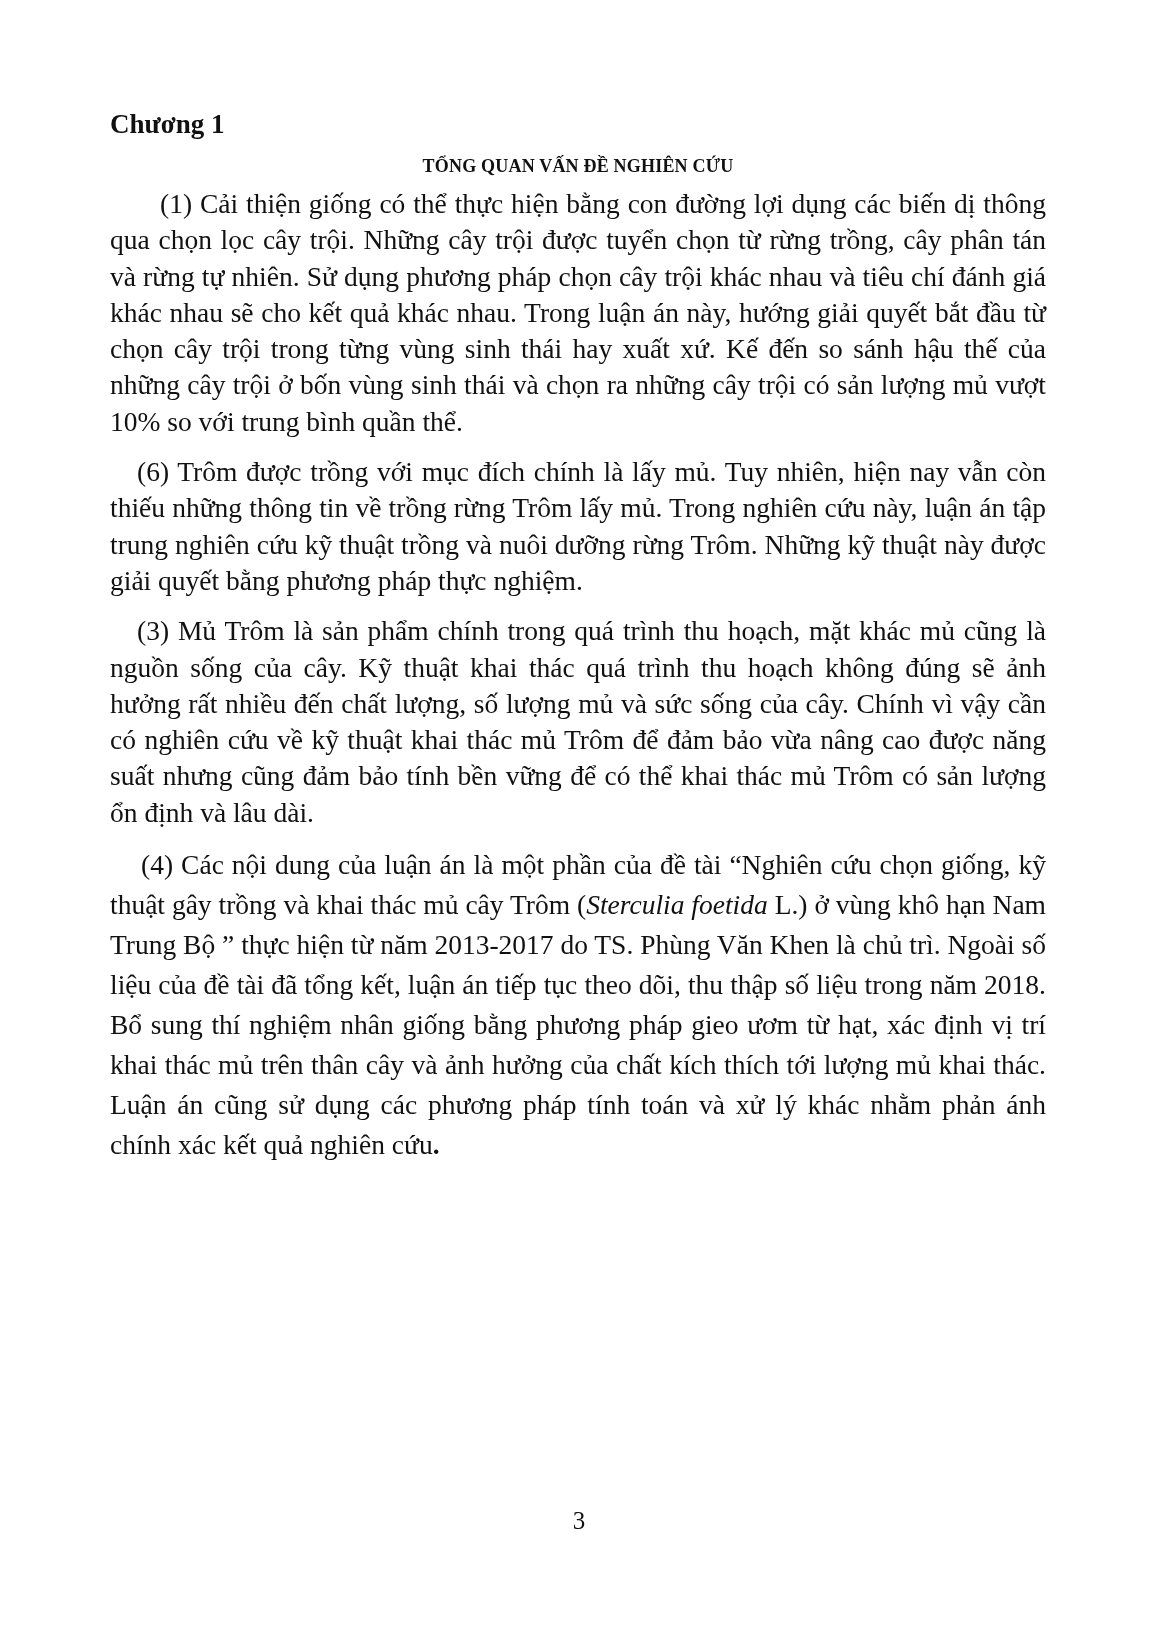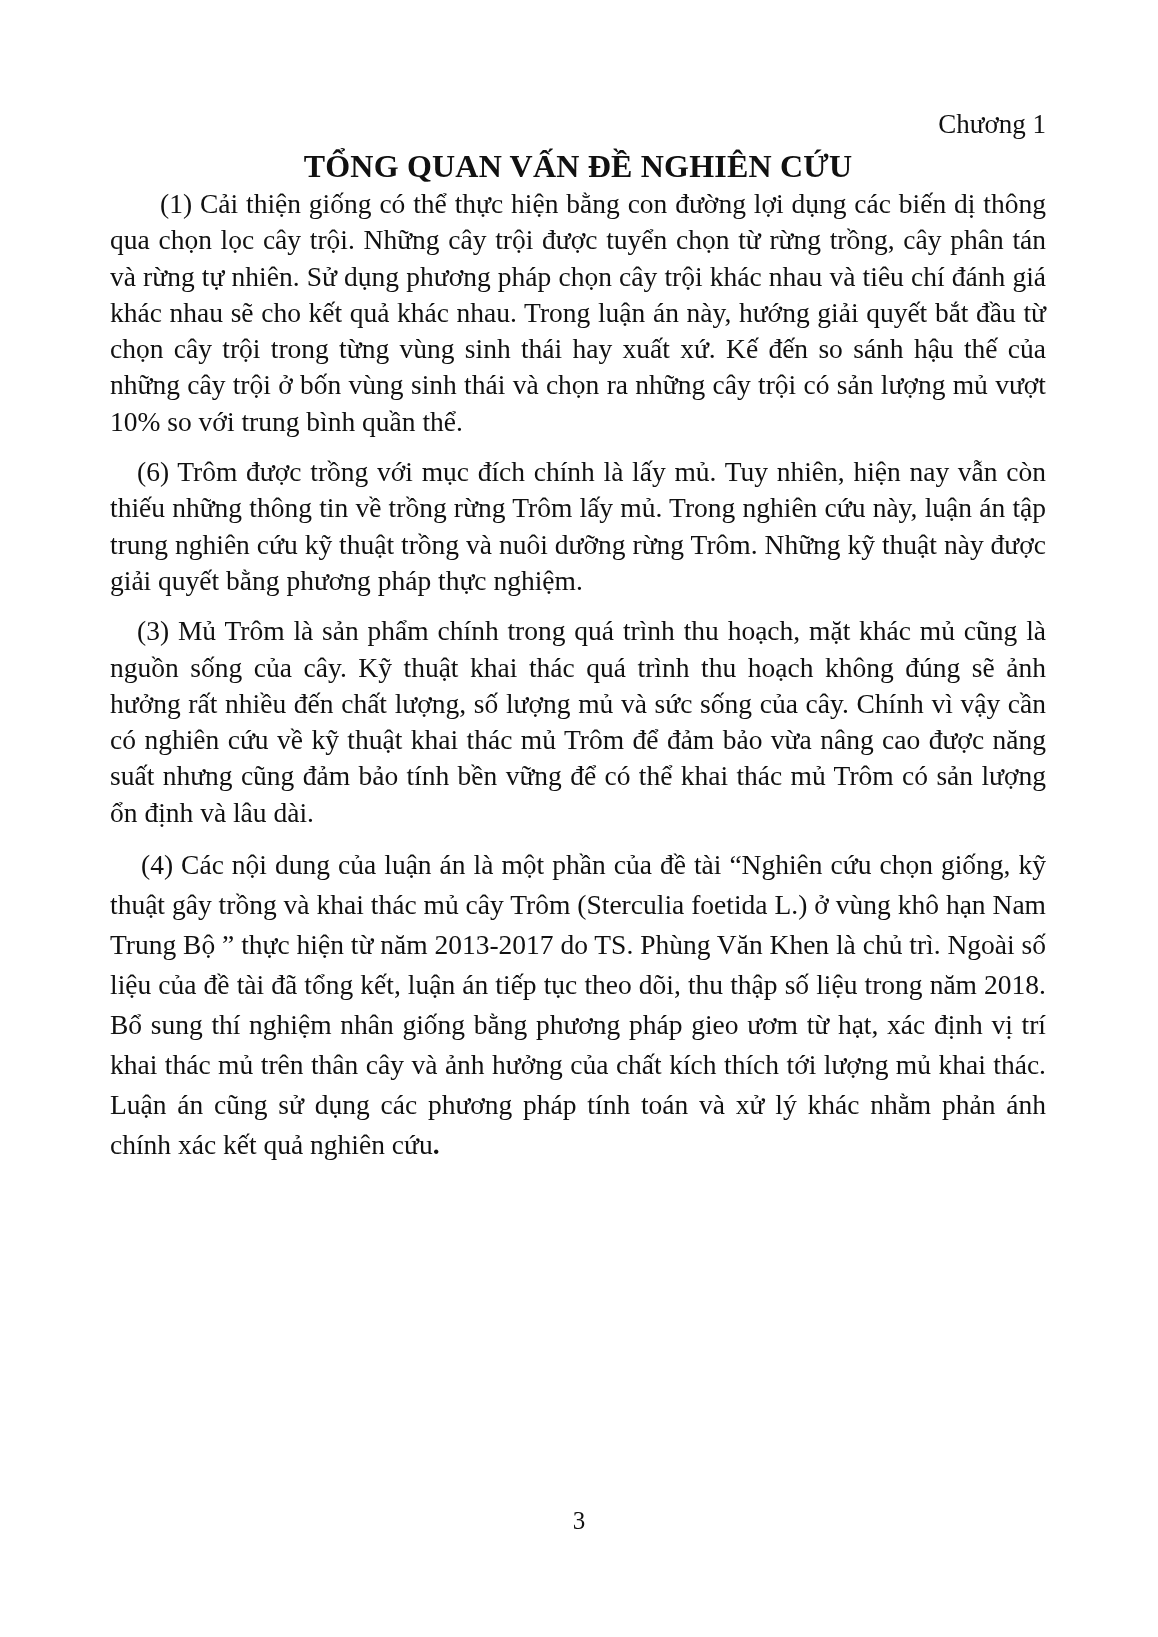--- a/index.html
+++ b/index.html
@@ -15,46 +15,46 @@
       font-family: "Liberation Serif", "DejaVu Serif", serif;
       color: #111111;
     }
     .page {
       position: absolute;
       left: 110px;
       top: 104px;
       width: 936px;
     }
     .chapter-label {
-      text-align: right;
-      font-weight: normal;
+      text-align: left;
+      font-weight: bold;
       font-size: 27px;
       line-height: 40px;
       margin: 0;
     }
     .chapter-title {
       text-align: center;
       font-weight: bold;
-      font-size: 32px;
+      font-size: 18px;
       line-height: 40px;
       margin: 2px 0 0 0;
       letter-spacing: 0.2px;
     }
     .para {
       font-size: 27.5px;
       line-height: 36.3px;
       text-align: justify;
       margin: 0;
     }
     .para-intro { text-indent: 57px; margin-top: 2px; }
     .para-1 { text-indent: 50px; margin-top: 0; }
     .para-2 { text-indent: 27px; margin-top: 14px; }
     .para-3 { text-indent: 27px; margin-top: 14px; }
     .para-4 { text-indent: 31px; margin-top: 14px; line-height: 40px; }
-    .para-4 .em { }
+    .para-4 .em { font-style: italic; }
     .end-dot { font-weight: bold; }
     .page-number {
       position: absolute;
       left: 0;
       width: 1158px;
       top: 1506px;
       text-align: center;
       font-size: 25px;
       line-height: 30px;
     }

